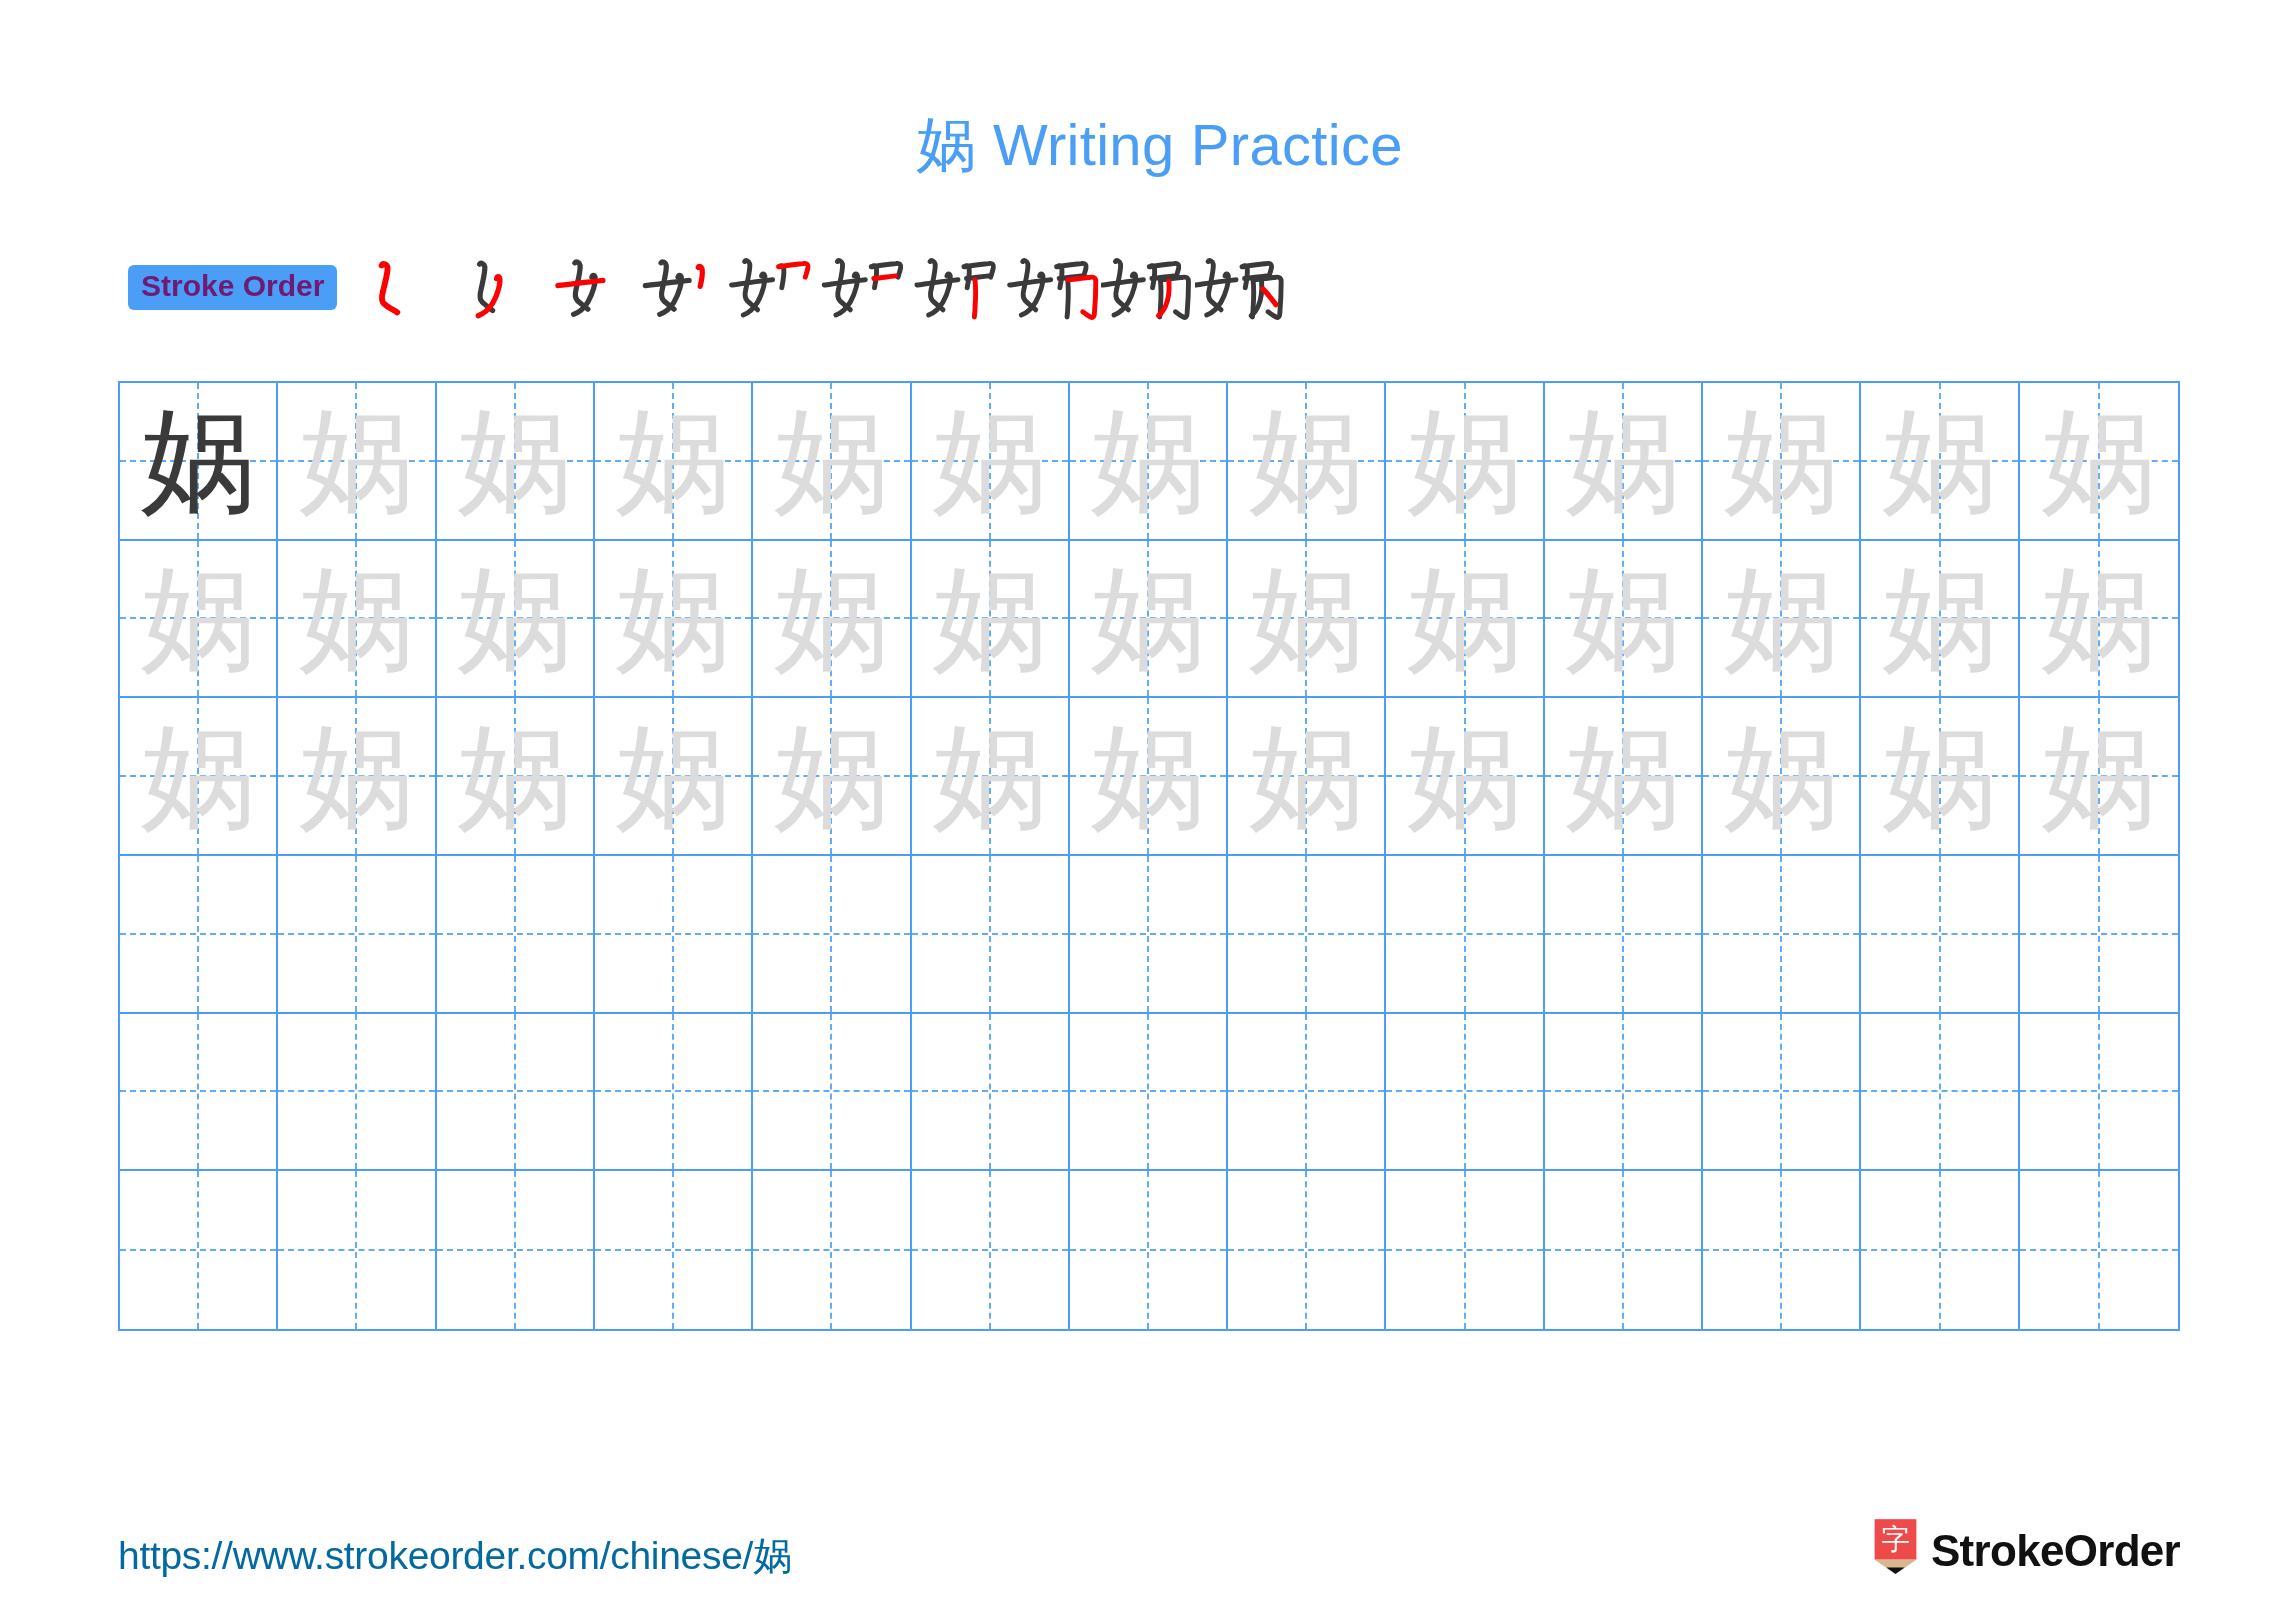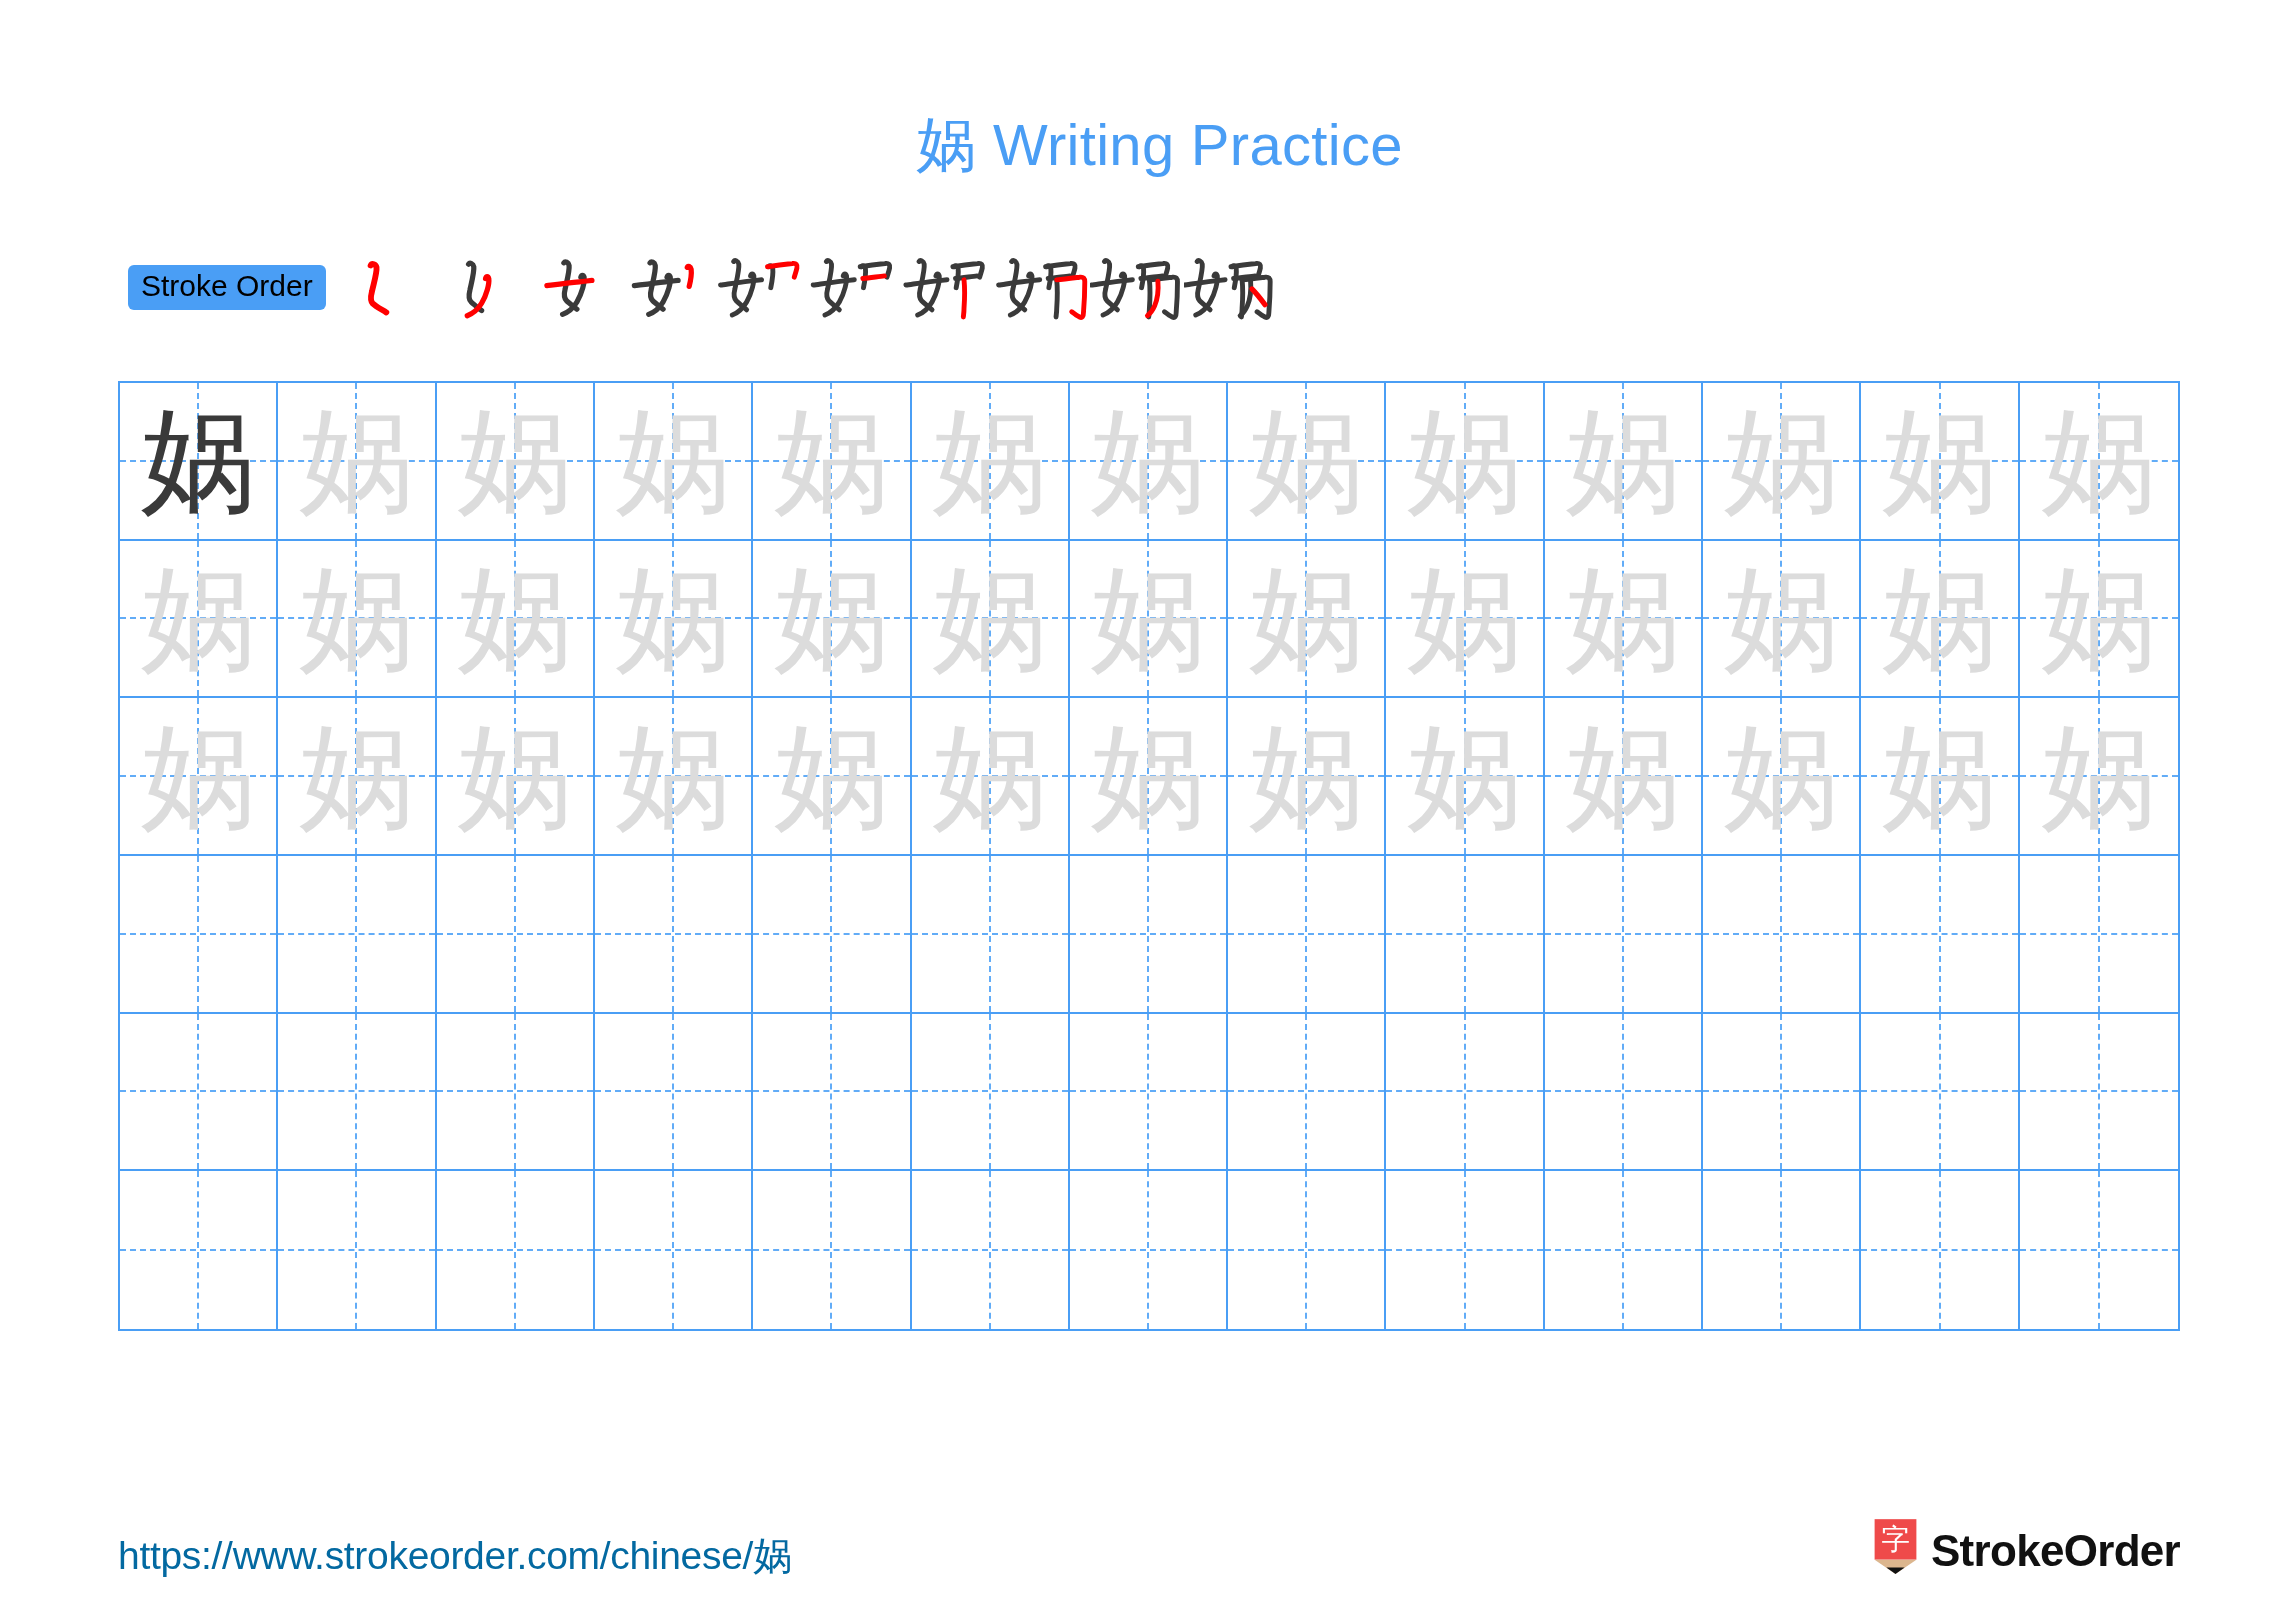--- a/index.html
+++ b/index.html
@@ -37,23 +37,23 @@
   .stroke-row {
     position: absolute;
     top: 251px;
     left: 128px;
     display: flex;
     align-items: center;
     height: 72px;
   }
   .stroke-badge {
     background: #4a9ef5;
-    color: #000000;
+    color: #701a75;
     font-size: 30px;
-    font-weight: 400;
+    font-weight: 700;
     padding: 6.5px 13px 8.5px 13px;
     border-radius: 5.9px;
     line-height: 1;
     white-space: nowrap;
   }
   .stroke-steps {
     display: flex;
     align-items: center;
     margin-left: 11.8px;
   }

